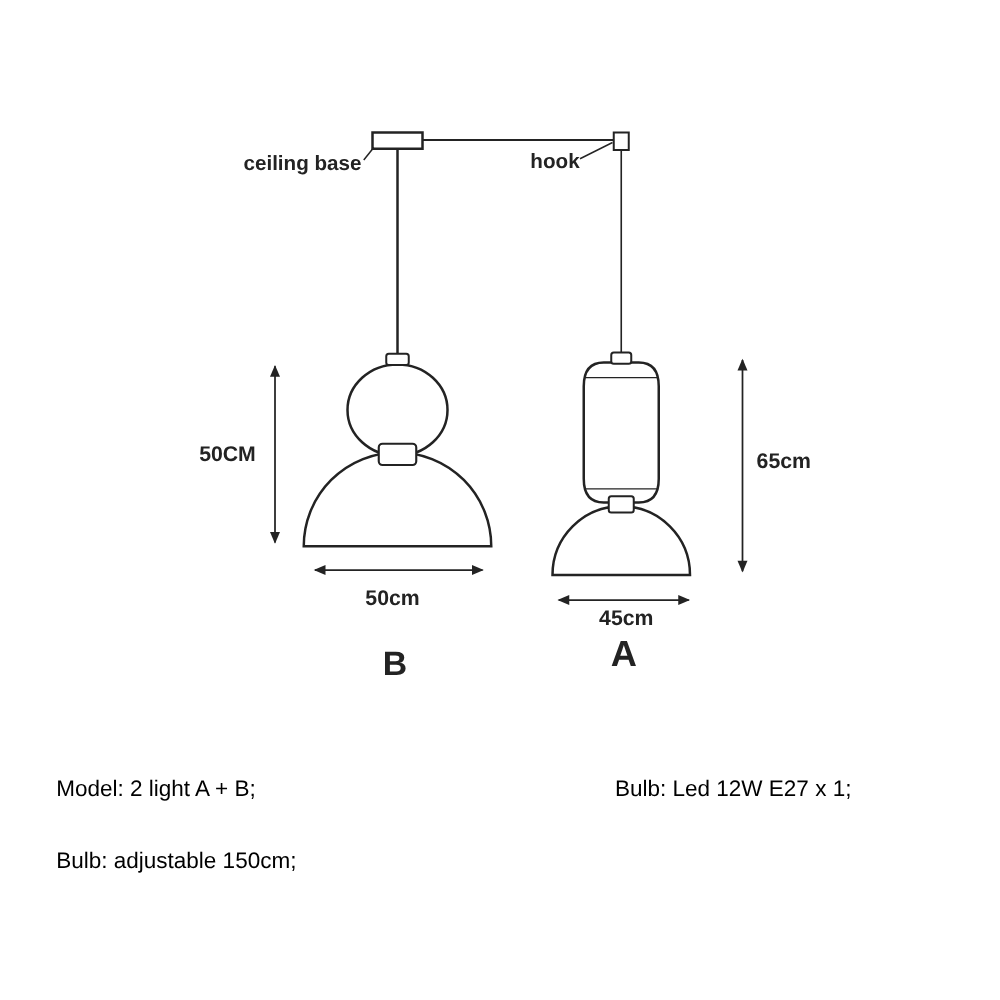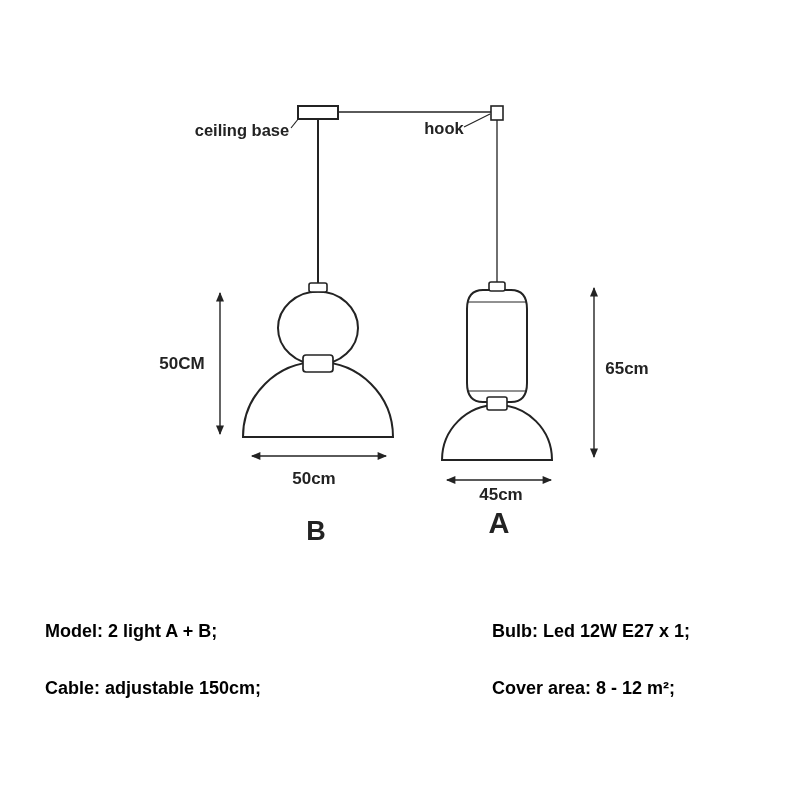--- a/index.html
+++ b/index.html
@@ -23,21 +23,21 @@
   .svg-label {
     fill: var(--line, #232323);
     font-family: "Liberation Sans", sans-serif;
     font-weight: 700;
   }
   .specs-col { position: absolute; top: 621px; }
   .specs-left  { left: 45px; }
   .specs-right { left: 492px; }
   .spec-row {
     font-family: "Liberation Sans", sans-serif;
-    font-weight: 700;
+    font-weight: 400;
     font-size: 18px;
     line-height: 20px;
     color: var(--text, #000000);
     margin: 0 0 37px 0;
     white-space: nowrap;
   }
 </style>
 </head>
 <body>
 
@@ -81,20 +81,19 @@
     <text class="svg-label" x="314" y="484" text-anchor="middle" font-size="17">50cm</text>
     <text class="svg-label" x="627" y="374" text-anchor="middle" font-size="17">65cm</text>
     <text class="svg-label" x="501" y="500" text-anchor="middle" font-size="17">45cm</text>
 
     <text class="svg-label" x="316" y="540" text-anchor="middle" font-size="27">B</text>
     <text class="svg-label" x="499" y="533" text-anchor="middle" font-size="29">A</text>
   </svg>
 
   <div class="specs-col specs-left">
     <p class="spec-row">Model: 2 light A + B;</p>
-    <p class="spec-row">Cable: adjustable 150cm;</p>
+    <p class="spec-row">Bulb: adjustable 150cm;</p>
   </div>
   <div class="specs-col specs-right">
     <p class="spec-row">Bulb: Led 12W E27 x 1;</p>
-    <p class="spec-row">Cover area: 8 - 12 m²;</p>
   </div>
 
 </div>
 
 </body></html>

